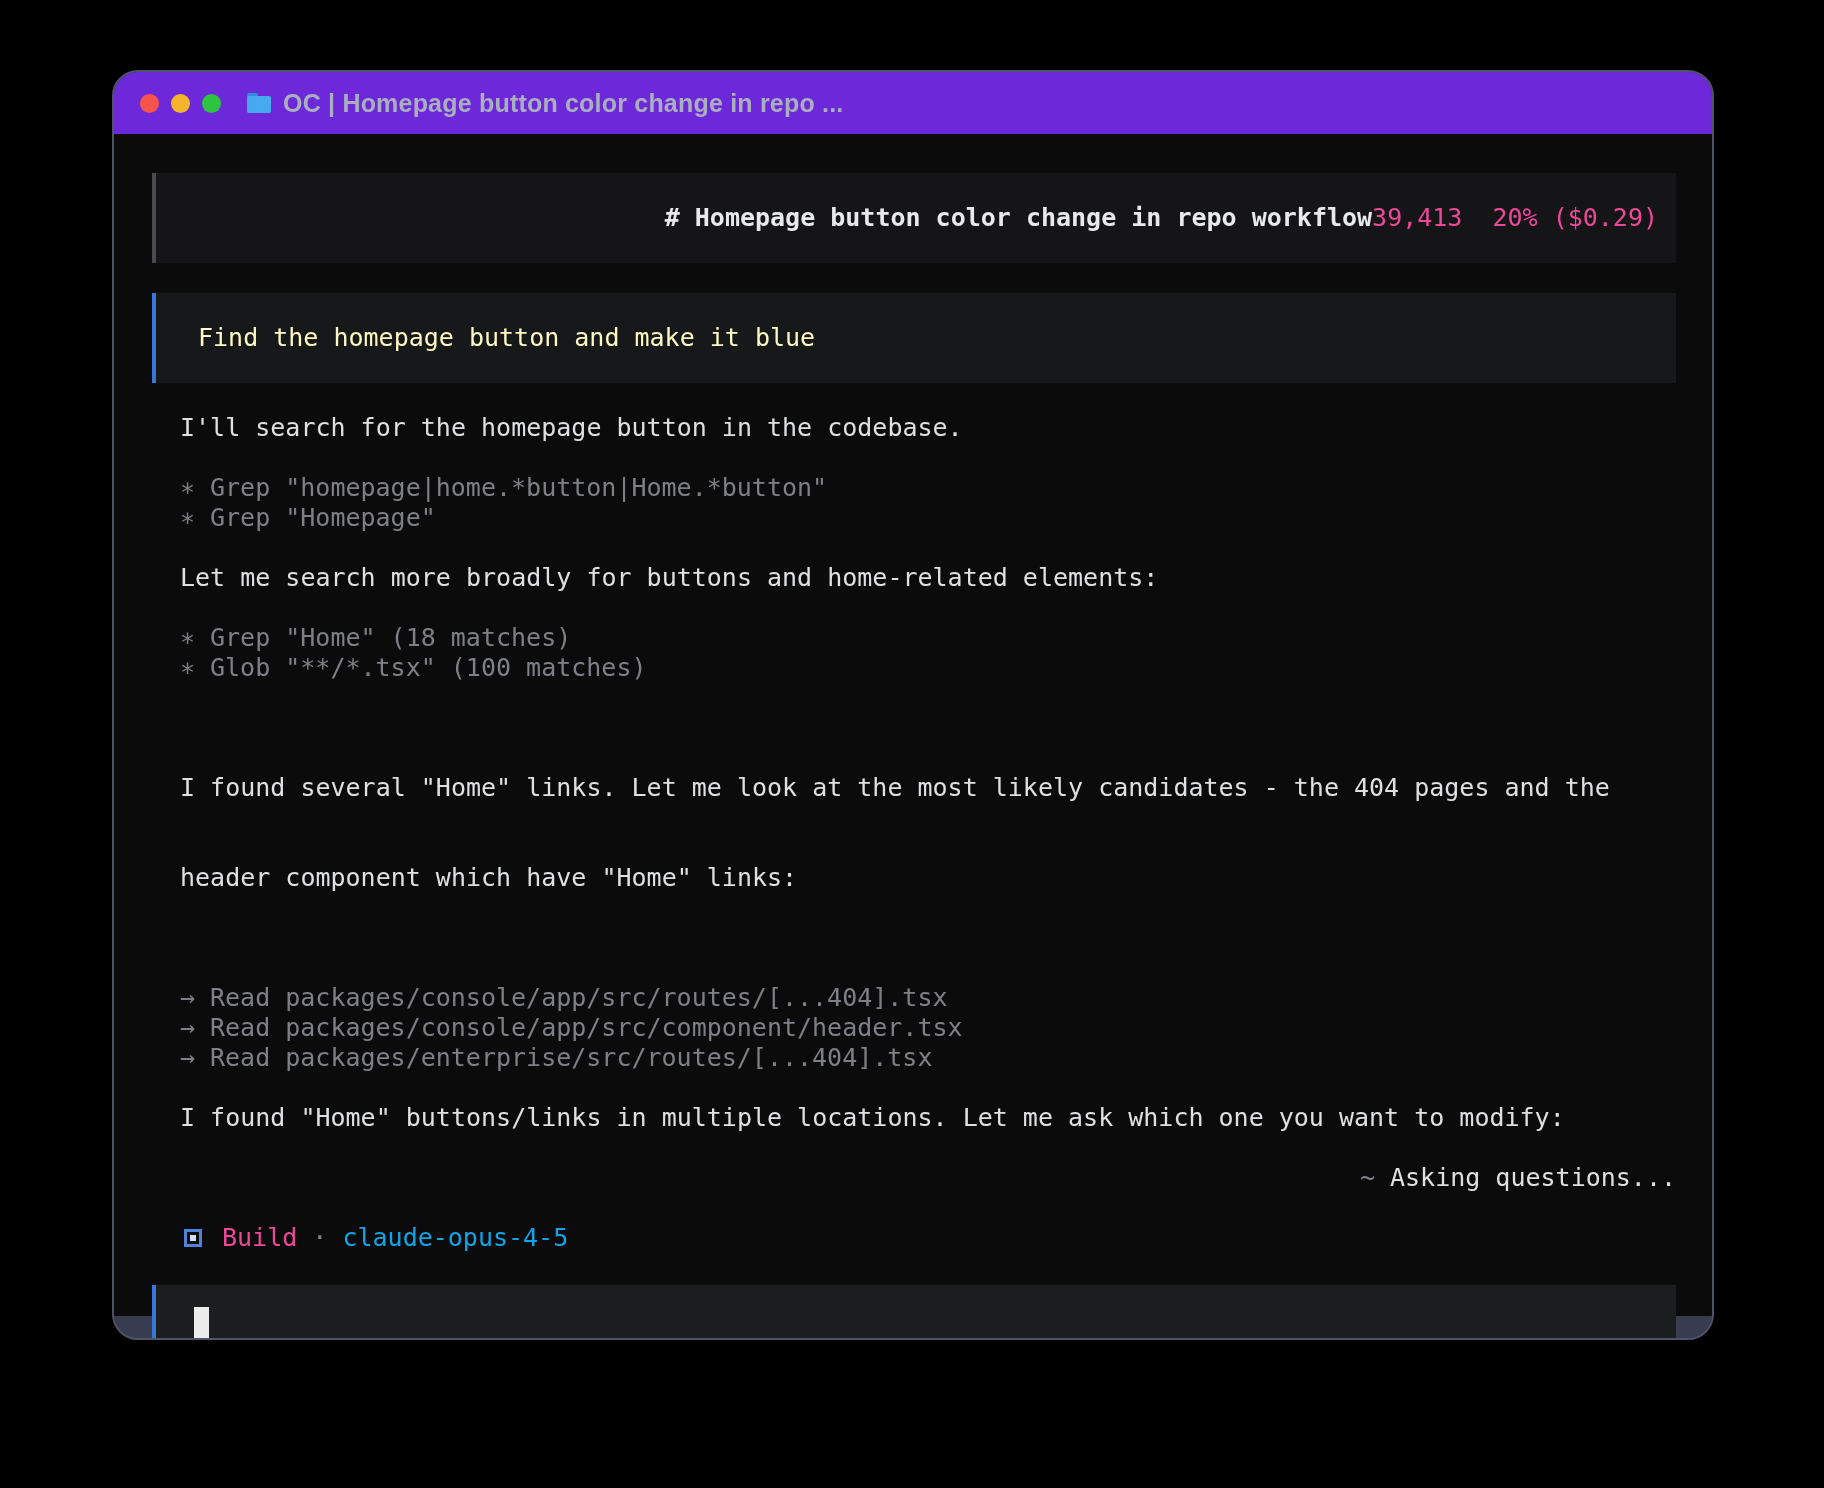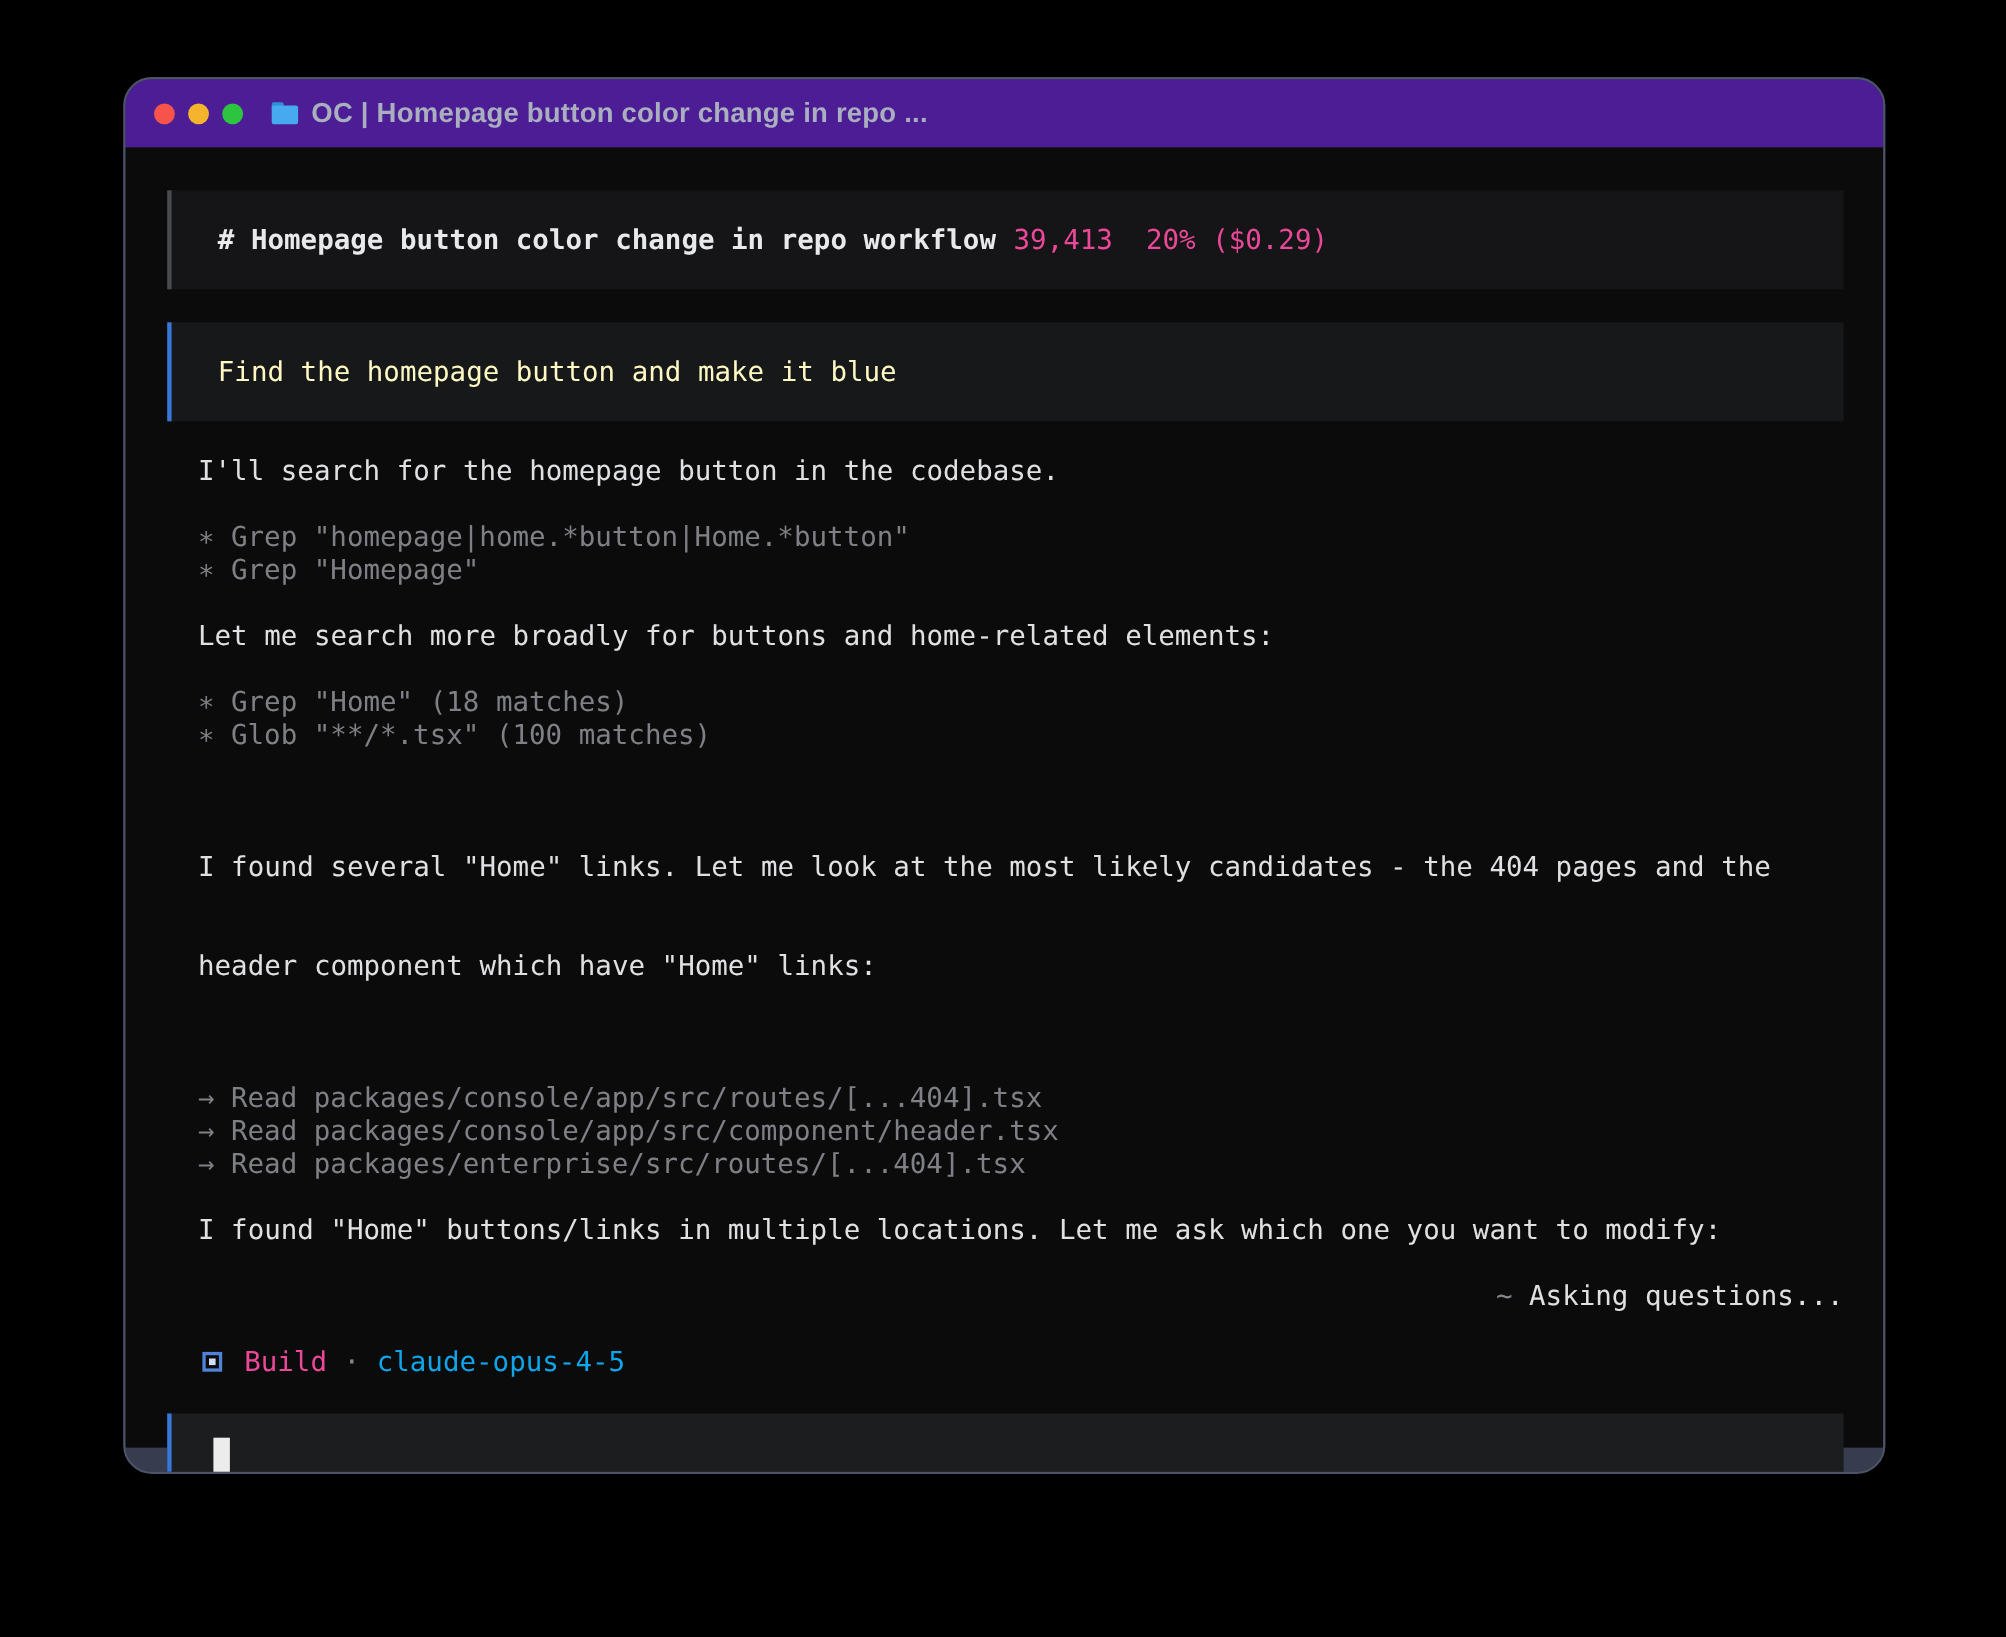--- a/index.html
+++ b/index.html
@@ -2,37 +2,37 @@
 <html><head>
 <meta charset="utf-8">
 <style>
   html,body{margin:0;padding:0;background:#000;}
   .canvas{position:relative;width:1824px;height:1488px;background:#000;overflow:hidden;
           font-family:"DejaVu Sans Mono",monospace;}
   
   .window{position:absolute;left:112px;top:70px;width:1602px;height:1270px;
           background:#34394b;border:2px solid #4e5468;border-radius:26px;
           box-sizing:border-box;overflow:hidden;}
-  .titlebar{height:62px;display:flex;align-items:center;padding:0 26px;background:#4c1d95;}
+  .titlebar{height:62px;display:flex;align-items:center;padding:0 26px;background:#6d28d9;}
   .traffic{display:flex;gap:12px;align-items:center;margin-right:26px;}
   .tl{width:19px;height:19px;border-radius:50%;}
   .tl.red{background:#f6544b;}
   .tl.yellow{background:#f4b52d;}
   .tl.green{background:#2dc53f;}
   .folder{width:24px;height:20px;position:relative;margin-right:12px;flex:0 0 auto;}
   .folder .back{position:absolute;left:0;top:0;width:11px;height:6px;background:#2f8fd9;border-radius:2px 2px 0 0;}
   .folder .body{position:absolute;left:0;top:3px;width:24px;height:17px;background:#47aaf0;border-radius:2px;}
   .title-text{color:#a9afbe;font-family:"Liberation Sans",sans-serif;font-weight:bold;
               font-size:25px;letter-spacing:.2px;white-space:nowrap;}
   
   .content{position:relative;background:#0b0b0c;height:1182px;box-sizing:border-box;
            padding:39px 36px 0 38px;font-size:25px;line-height:30px;color:#dfe0e2;}
   .block{box-sizing:border-box;border-left:4px solid;display:flex;flex-direction:column;justify-content:center;}
   .session-header{height:90px;border-left-color:#4a4b4f;background:#151517;
-                  flex-direction:row;align-items:center;justify-content:flex-start;padding:0 18px 0 42px;gap:16px;}
+                  flex-direction:row;align-items:center;justify-content:flex-end;padding:0 18px 0 42px;}
   .sh-title{font-weight:bold;color:#e8e9eb;}
   .sh-stats{color:#ec4899;display:flex;gap:30px;}
   .user-msg{height:90px;margin-top:30px;border-left-color:#3677d9;background:#17181a;
             padding:0 42px;color:#fef9c3;}
   .para{margin:30px 0 0 28px;white-space:pre;}
   .tool-group{margin:30px 0 0 28px;color:#7e8085;}
   .tool-line{display:flex;white-space:pre;}
   .bullet{width:30px;flex:0 0 auto;}
   .status-line{margin:30px 0 0 28px;white-space:pre;text-align:right;}
   .status-line .tilde{color:#85878c;}

